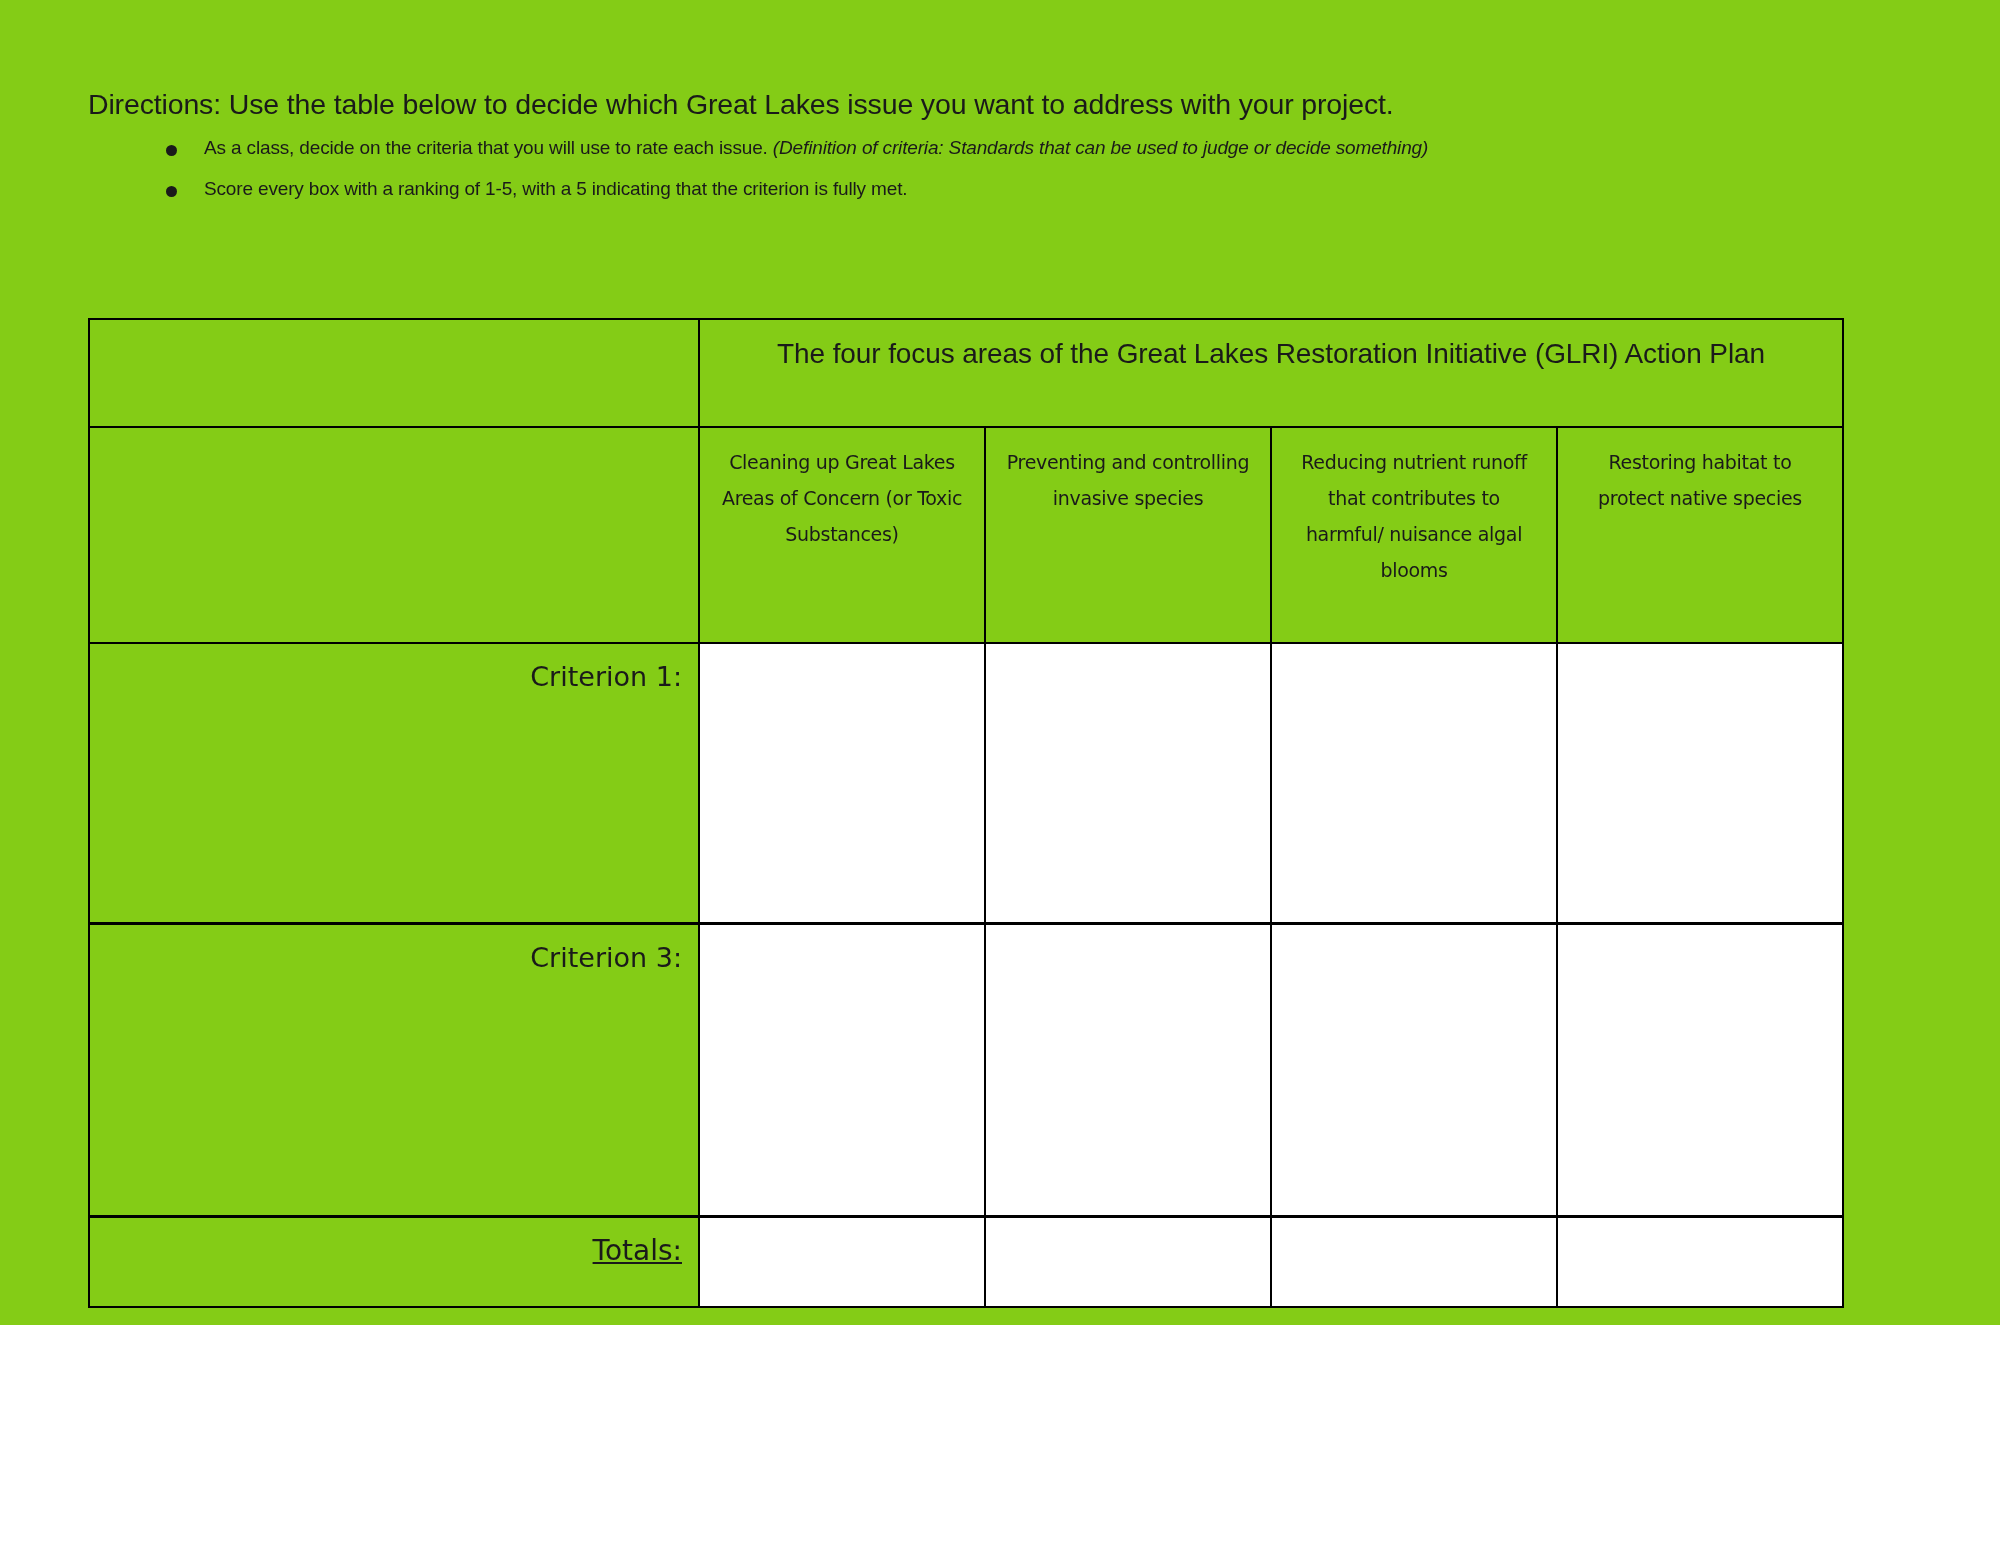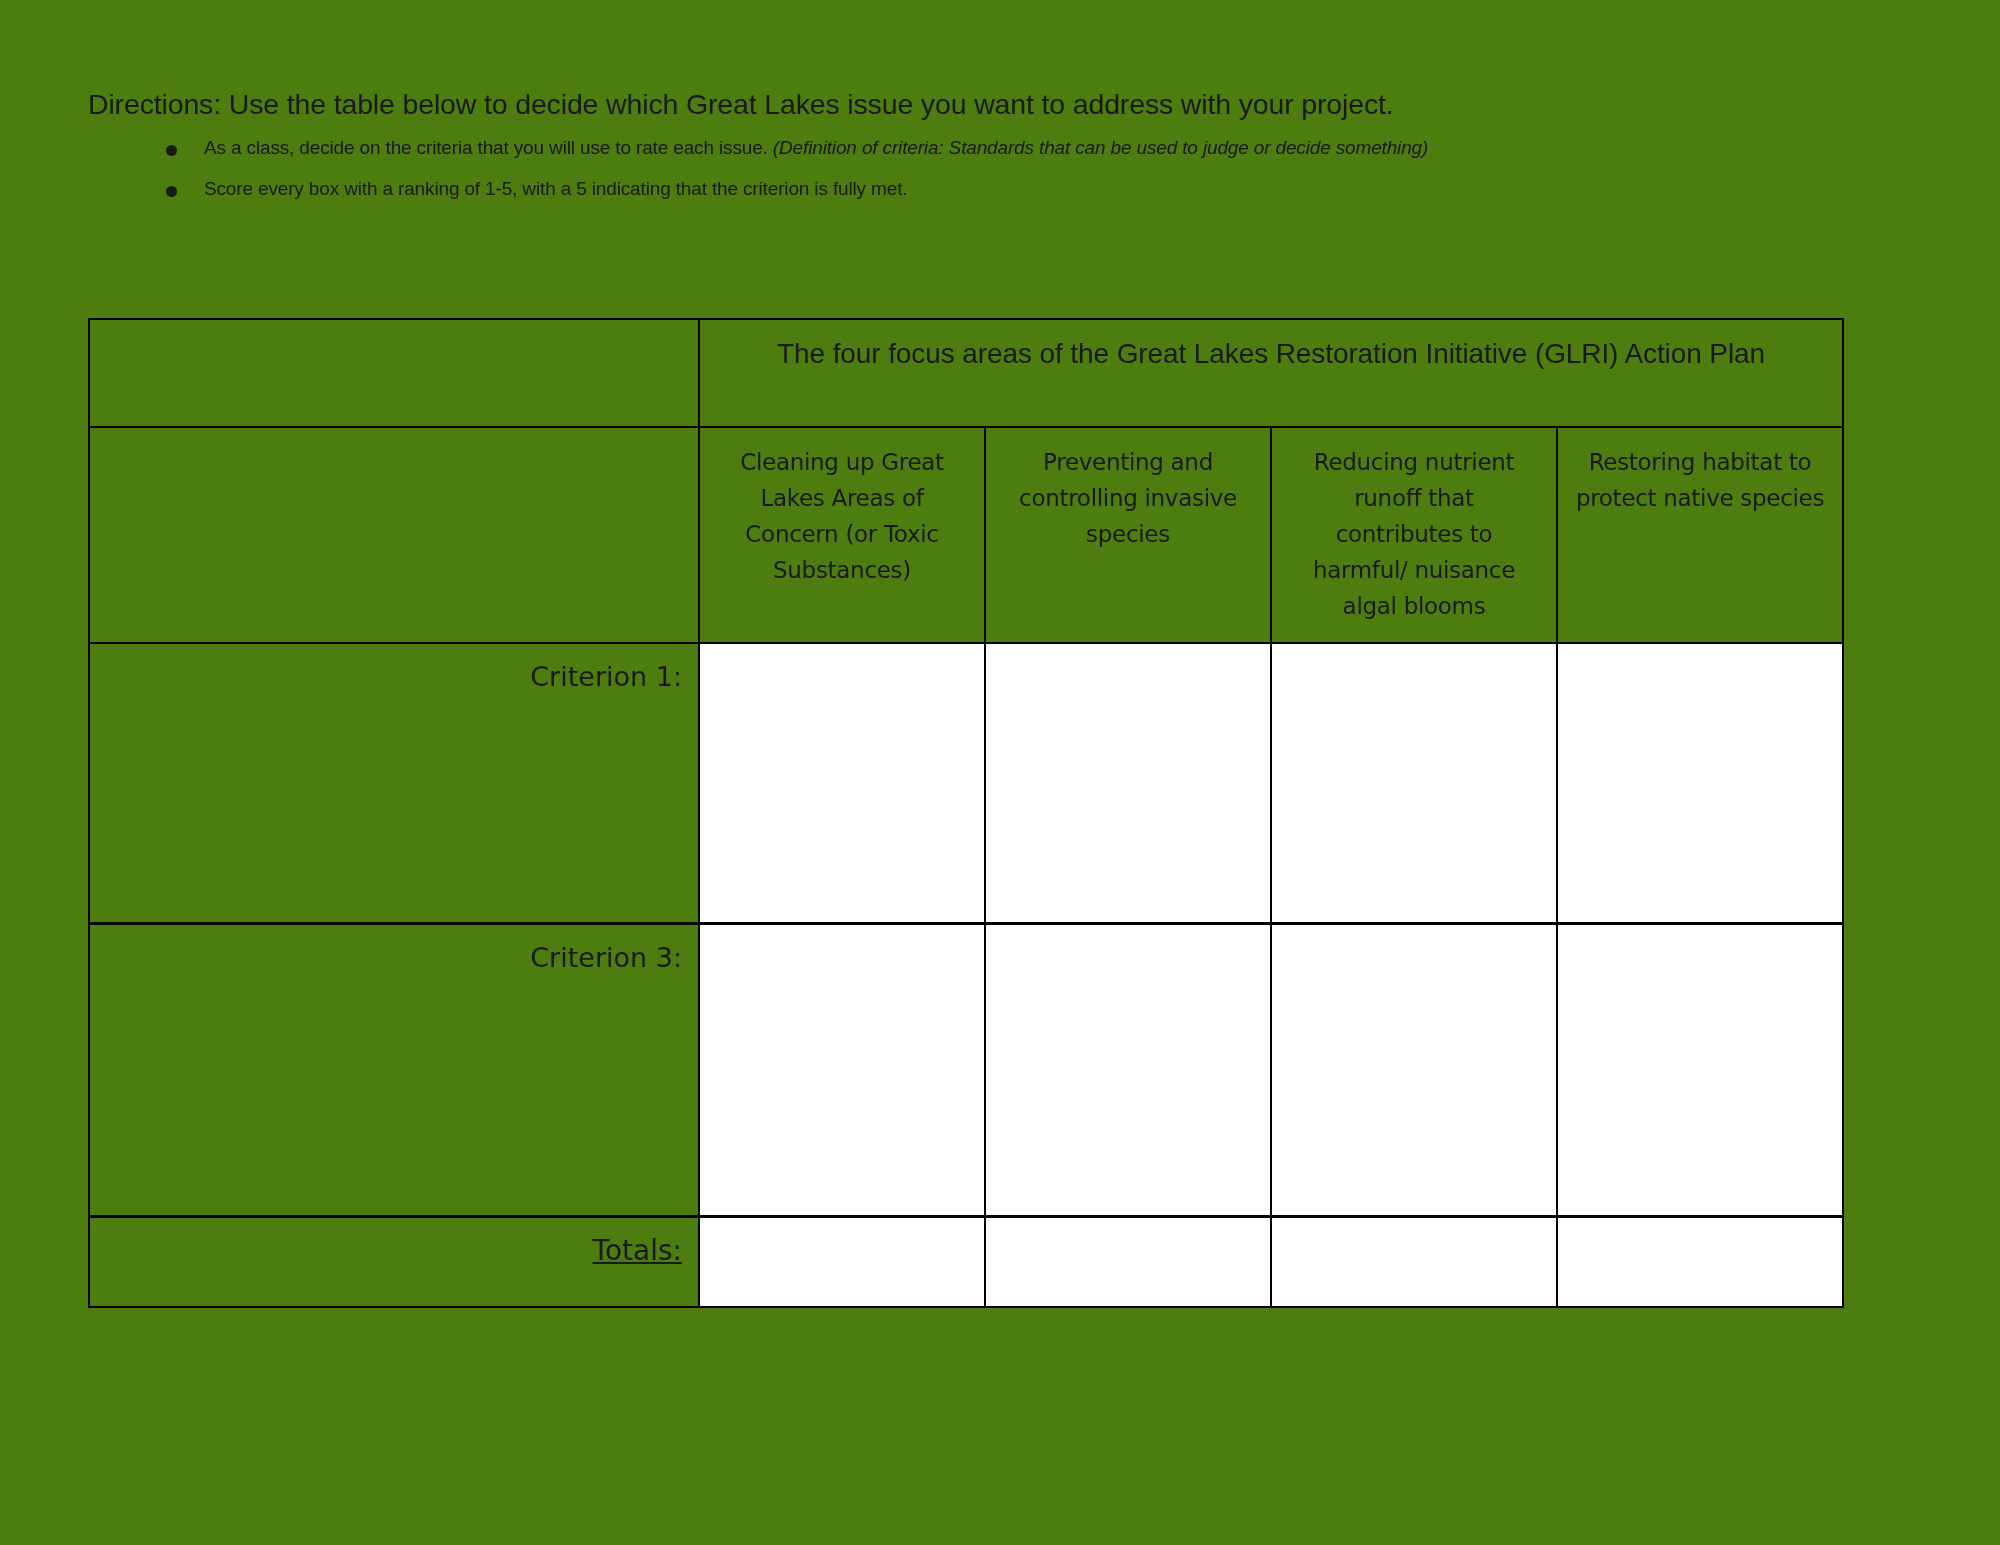--- a/index.html
+++ b/index.html
@@ -15,22 +15,22 @@
     overflow: hidden;
     font-family: "Liberation Sans", sans-serif;
     color: #000000;
     -webkit-font-smoothing: antialiased;
   }
 
   #page {
     position: absolute;
     left: 0; top: 0;
     width: 2000px;
-    height: 1545px;
-    background: #4d7c0f;
+    height: 1325px;
+    background: #84cc16;
   }
 
   
   .directions {
     position: absolute;
     left: 88px;
     top: 84px;
     width: 1840px;
   }
   .directions-line {
@@ -125,21 +125,21 @@
     border-top: 3px solid #000;
     border-bottom: 3px solid #000;
   }
 
   
   th.focus-header {
     height: 182px;
     text-align: center;
     vertical-align: middle;
     font-family: "DejaVu Sans", sans-serif;
-    font-size: 23px;
+    font-size: 19px;
     line-height: 36px;
     letter-spacing: -0.3px;
     padding: 6px 8px;
     border-bottom: 3px solid #000;
   }
 
   
   td.criterion-label {
     font-family: "DejaVu Sans", sans-serif;
     font-size: 27px;

